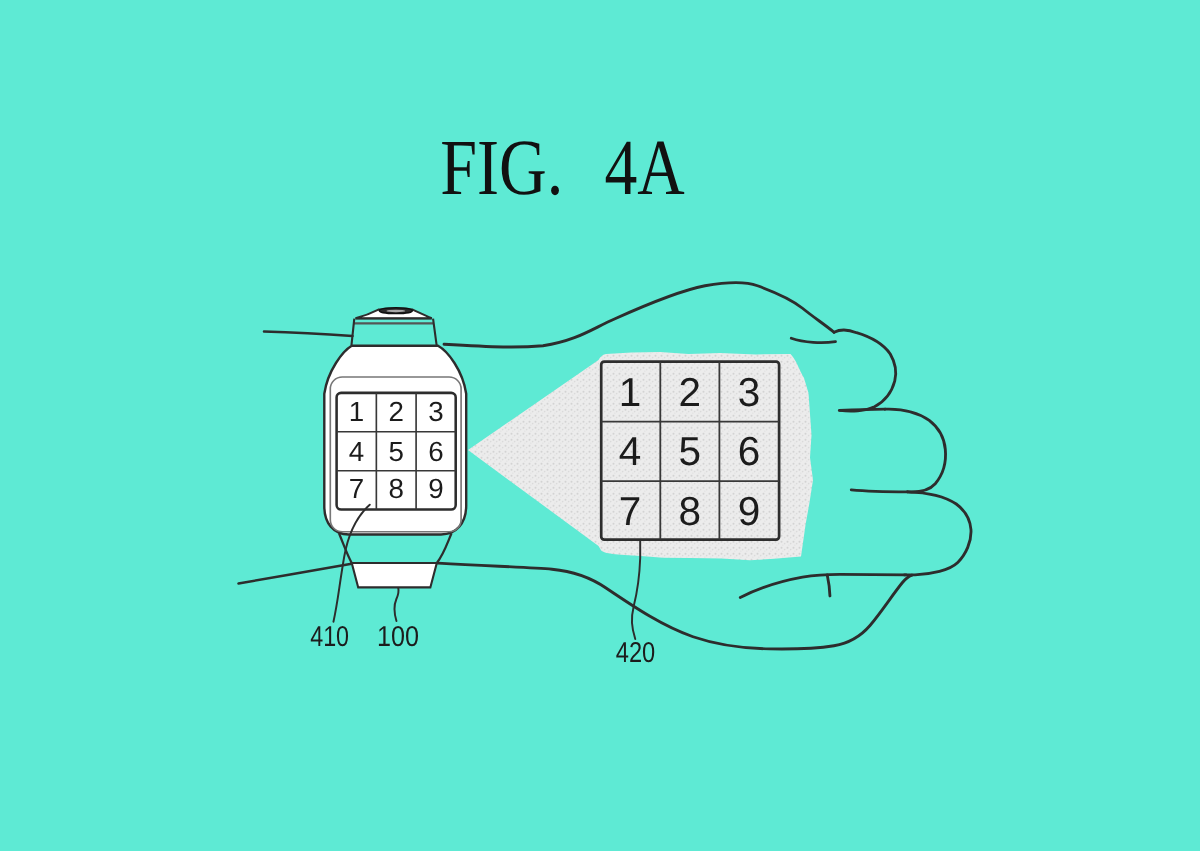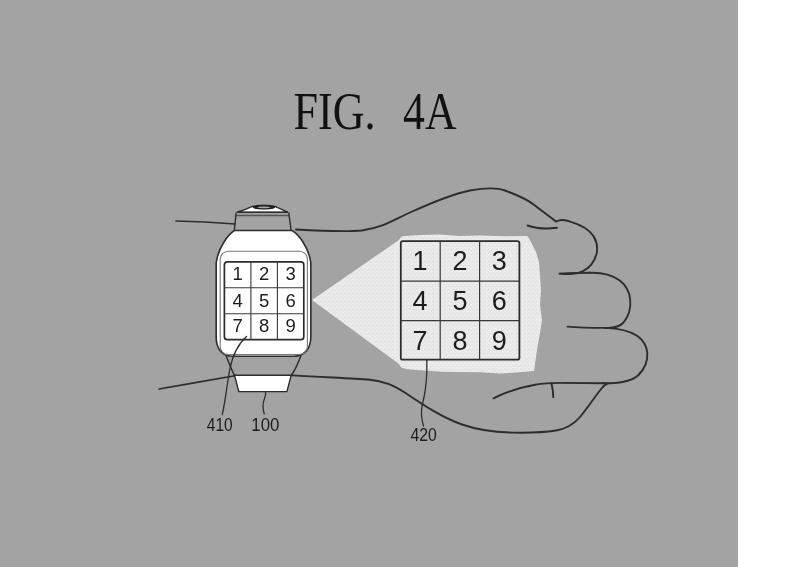--- a/index.html
+++ b/index.html
@@ -1,16 +1,16 @@
 <!DOCTYPE html>
 <html><head>
 <meta charset="utf-8">
 <style>
 html,body{margin:0;padding:0;background:#ffffff;}
-#page{width:738px;height:567px;position:relative;overflow:hidden;background:#a3a3a3;}
+#page{width:800px;height:567px;position:relative;overflow:hidden;background:#5eead4;}
 text{font-family:"Liberation Sans",sans-serif;}
 .tserif{font-family:"Liberation Serif",serif;}
 </style>
 </head>
 <body>
 <div id="page">
 <svg width="800" height="567" viewBox="0 0 800 567">
 <defs>
 <pattern id="st" width="4" height="4" patternUnits="userSpaceOnUse">
   <rect width="4" height="4" fill="#ececec"></rect>

